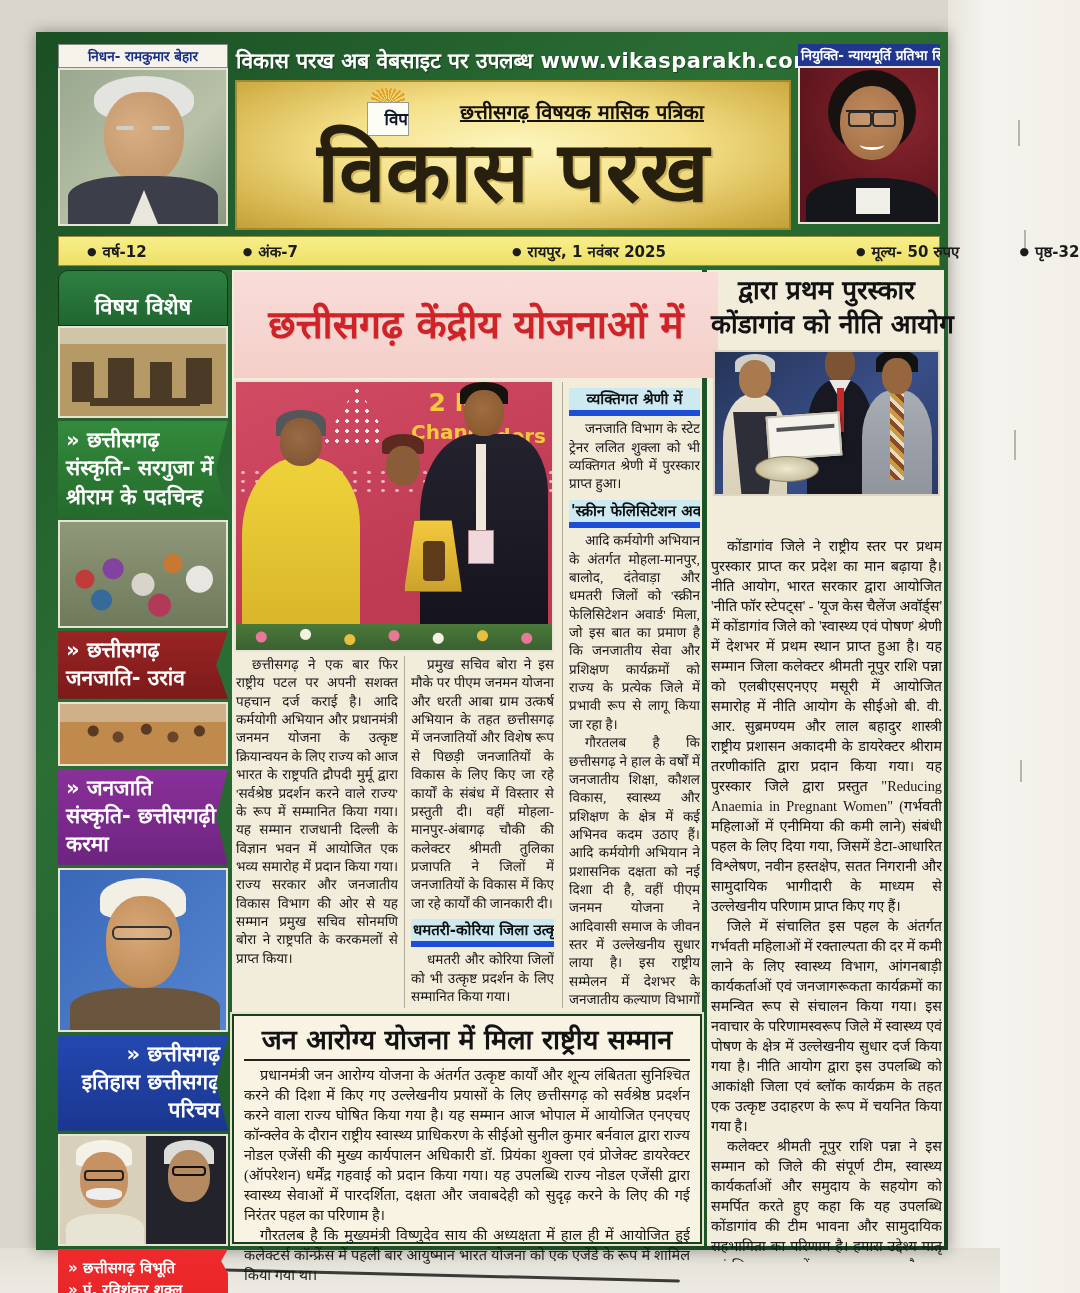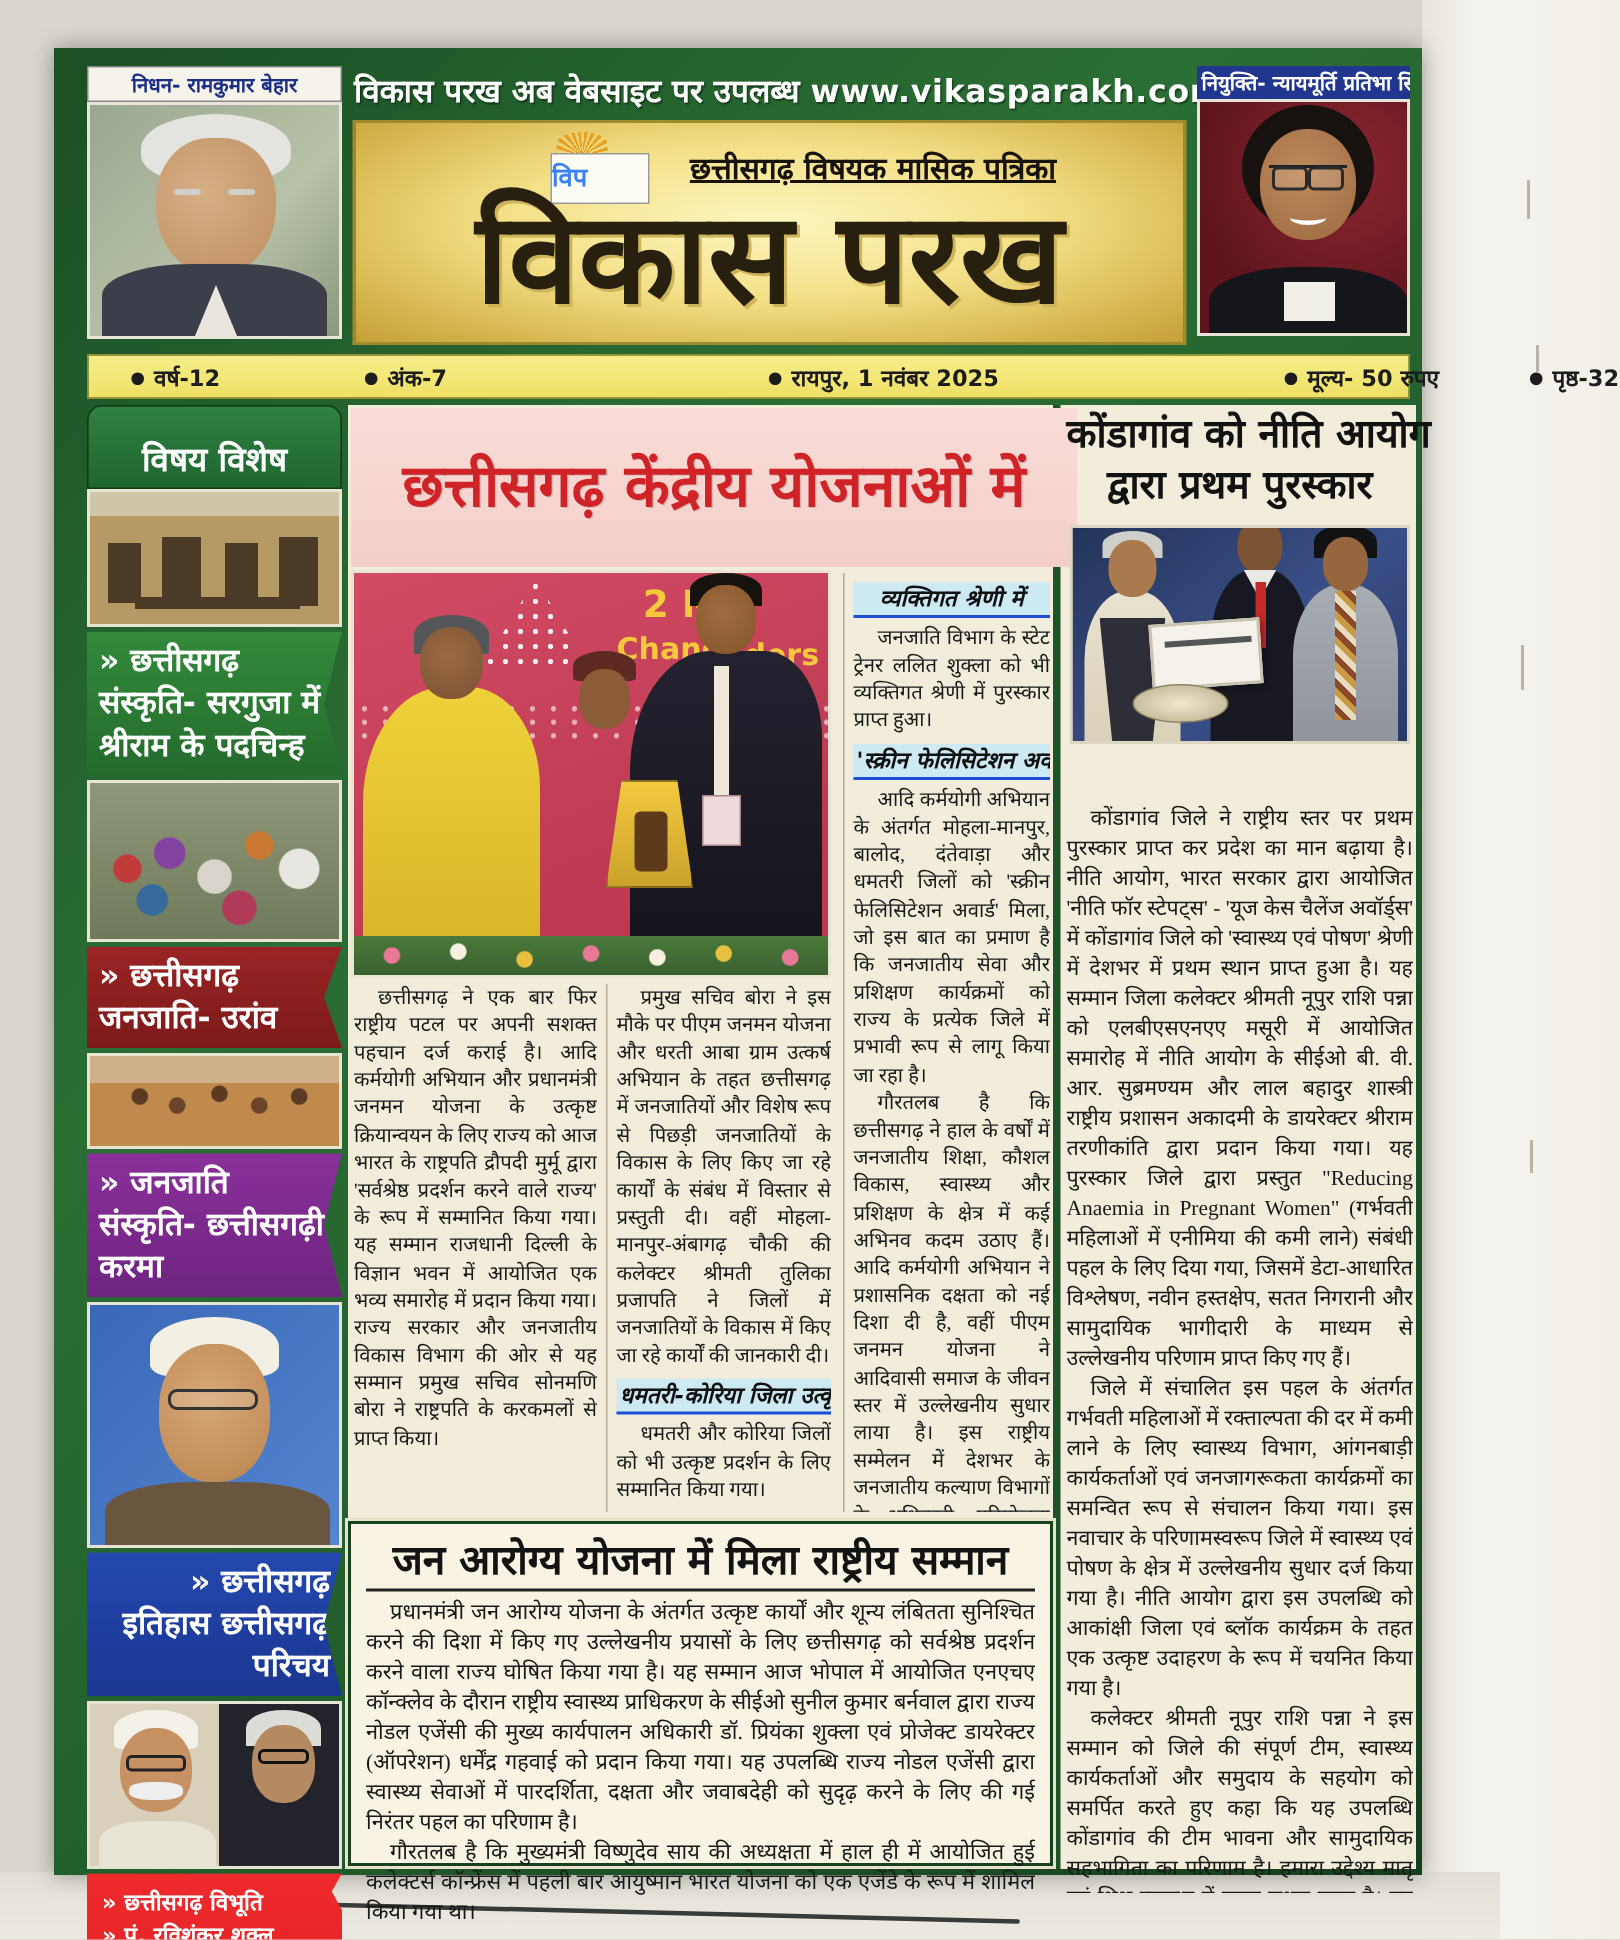--- a/index.html
+++ b/index.html
@@ -65,22 +65,22 @@
   .portrait.woman .band { position:absolute; left:56px; bottom:8px; width:34px; height:26px; background:#f0efe8; }
   
   .masthead {
     position:absolute; left:199px; top:48px; width:556px; height:150px;
     background:radial-gradient(ellipse at 50% 45%,#fdf6c0 0%,#f4e088 45%,#d3b149 85%,#c3a039 100%);
     border:2px solid #a08a2e;
   }
   .masthead .logo { position:absolute; left:130px; top:8px; width:42px; height:46px; }
   .masthead .logo .sun { position:absolute; left:4px; top:-2px; width:34px; height:16px;
     background:repeating-conic-gradient(from -90deg at 50% 100%, #e8a020 0 8deg, transparent 8deg 16deg); border-radius:50% 50% 0 0; }
-  .masthead .logo .box { position:absolute; left:0; top:12px; width:66px; height:34px; background:#fdfdf5; border:1px solid #999;
-    font-weight:bold; font-size:17px; color:#3b82f6; text-align:left; line-height:32px; }
+  .masthead .logo .box { position:absolute; left:0; top:12px; width:42px; height:34px; background:#fdfdf5; border:1px solid #999;
+    font-weight:bold; font-size:17px; color:#0f172a; text-align:right; line-height:32px; }
   .masthead .subtitle {
     position:absolute; left:180px; top:16px; width:330px; text-align:center;
     font-size:20px; font-weight:bold; color:#17130a; text-decoration:underline; white-space:nowrap;
   }
   .masthead .title {
     position:absolute; left:0; top:38px; width:100%; text-align:center;
     font-size:84px; line-height:105px; font-weight:bold; color:#27200f;
     text-shadow:2px 2px 0 #cdb45a; white-space:nowrap;
   }
   
@@ -197,22 +197,22 @@
       radial-gradient(circle at 92% 55%,#e87898 0 5px,transparent 6px),
       linear-gradient(#4a7a3a,#3a6030); }
   
   .btxt { font-family:"Liberation Serif","DejaVu Serif",serif; font-size:13.5px; line-height:1.36; color:#181818; text-align:justify; overflow:hidden; }
   .btxt p { text-indent:16px; }
   .col1 { position:absolute; left:4px; top:386px; width:162px; height:352px; }
   .col2 { position:absolute; left:172px; top:386px; width:150px; height:352px; border-left:1px solid #b3ab98; padding-left:6px; }
   .col3 { position:absolute; left:330px; top:112px; width:138px; height:626px; border-left:1px solid #b3ab98; padding-left:6px; }
   .subhead {
     display:block; background:#cde9f2; font-weight:bold; font-size:15px; color:#111;
-    text-align:center; border-bottom:2px solid #1d4ed8; margin:6px 0 4px; padding:1px 2px;
-    font-family:"DejaVu Sans",sans-serif; white-space:nowrap; overflow:hidden;font-style:italic;
+    text-align:center; border-bottom:6px solid #1d4ed8; margin:6px 0 4px; padding:1px 2px;
+    font-family:"DejaVu Sans",sans-serif; white-space:nowrap; overflow:hidden;
   }
   
   .bottom-box {
     position:absolute; left:0; top:744px; width:470px; height:230px;
     background:#f8f3e2; border:2px solid #15421c; outline:2px solid #e8e2cc; padding:4px 10px;
   }
   .bottom-box h2 {
     text-align:center; font-size:27px; color:#131313; border-bottom:2px solid #222;
     padding-bottom:2px; margin-bottom:4px; white-space:nowrap; overflow:hidden;
   }
@@ -409,22 +409,22 @@
       <div class="bottom-box">
         <h2>जन आरोग्य योजना में मिला राष्ट्रीय सम्मान</h2>
         <div class="btxt">
           <p>प्रधानमंत्री जन आरोग्य योजना के अंतर्गत उत्कृष्ट कार्यों और शून्य लंबितता सुनिश्चित करने की दिशा में किए गए उल्लेखनीय प्रयासों के लिए छत्तीसगढ़ को सर्वश्रेष्ठ प्रदर्शन करने वाला राज्य घोषित किया गया है। यह सम्मान आज भोपाल में आयोजित एनएचए कॉन्क्लेव के दौरान राष्ट्रीय स्वास्थ्य प्राधिकरण के सीईओ सुनील कुमार बर्नवाल द्वारा राज्य नोडल एजेंसी की मुख्य कार्यपालन अधिकारी डॉ. प्रियंका शुक्ला एवं प्रोजेक्ट डायरेक्टर (ऑपरेशन) धर्मेंद्र गहवाई को प्रदान किया गया। यह उपलब्धि राज्य नोडल एजेंसी द्वारा स्वास्थ्य सेवाओं में पारदर्शिता, दक्षता और जवाबदेही को सुदृढ़ करने के लिए की गई निरंतर पहल का परिणाम है।</p>
           <p>गौरतलब है कि मुख्यमंत्री विष्णुदेव साय की अध्यक्षता में हाल ही में आयोजित हुई कलेक्टर्स कॉन्फ्रेंस में पहली बार आयुष्मान भारत योजना को एक एजेंडे के रूप में शामिल किया गया था।</p>
         </div>
       </div>
 
       <div class="right-col">
         <div class="right-headline">
+          <div>द्वारा प्रथम पुरस्कार</div>
           <div>कोंडागांव को नीति आयोग</div>
-          <div>द्वारा प्रथम पुरस्कार</div>
         </div>
         <div class="kond-photo">
           <div class="kp-fig1">
             <div class="hairg"></div>
               <div class="head"></div>
               <div class="vest"></div>
           </div>
           <div class="kp-fig2">
             <div class="head"></div>
               <div class="shirt"></div>

